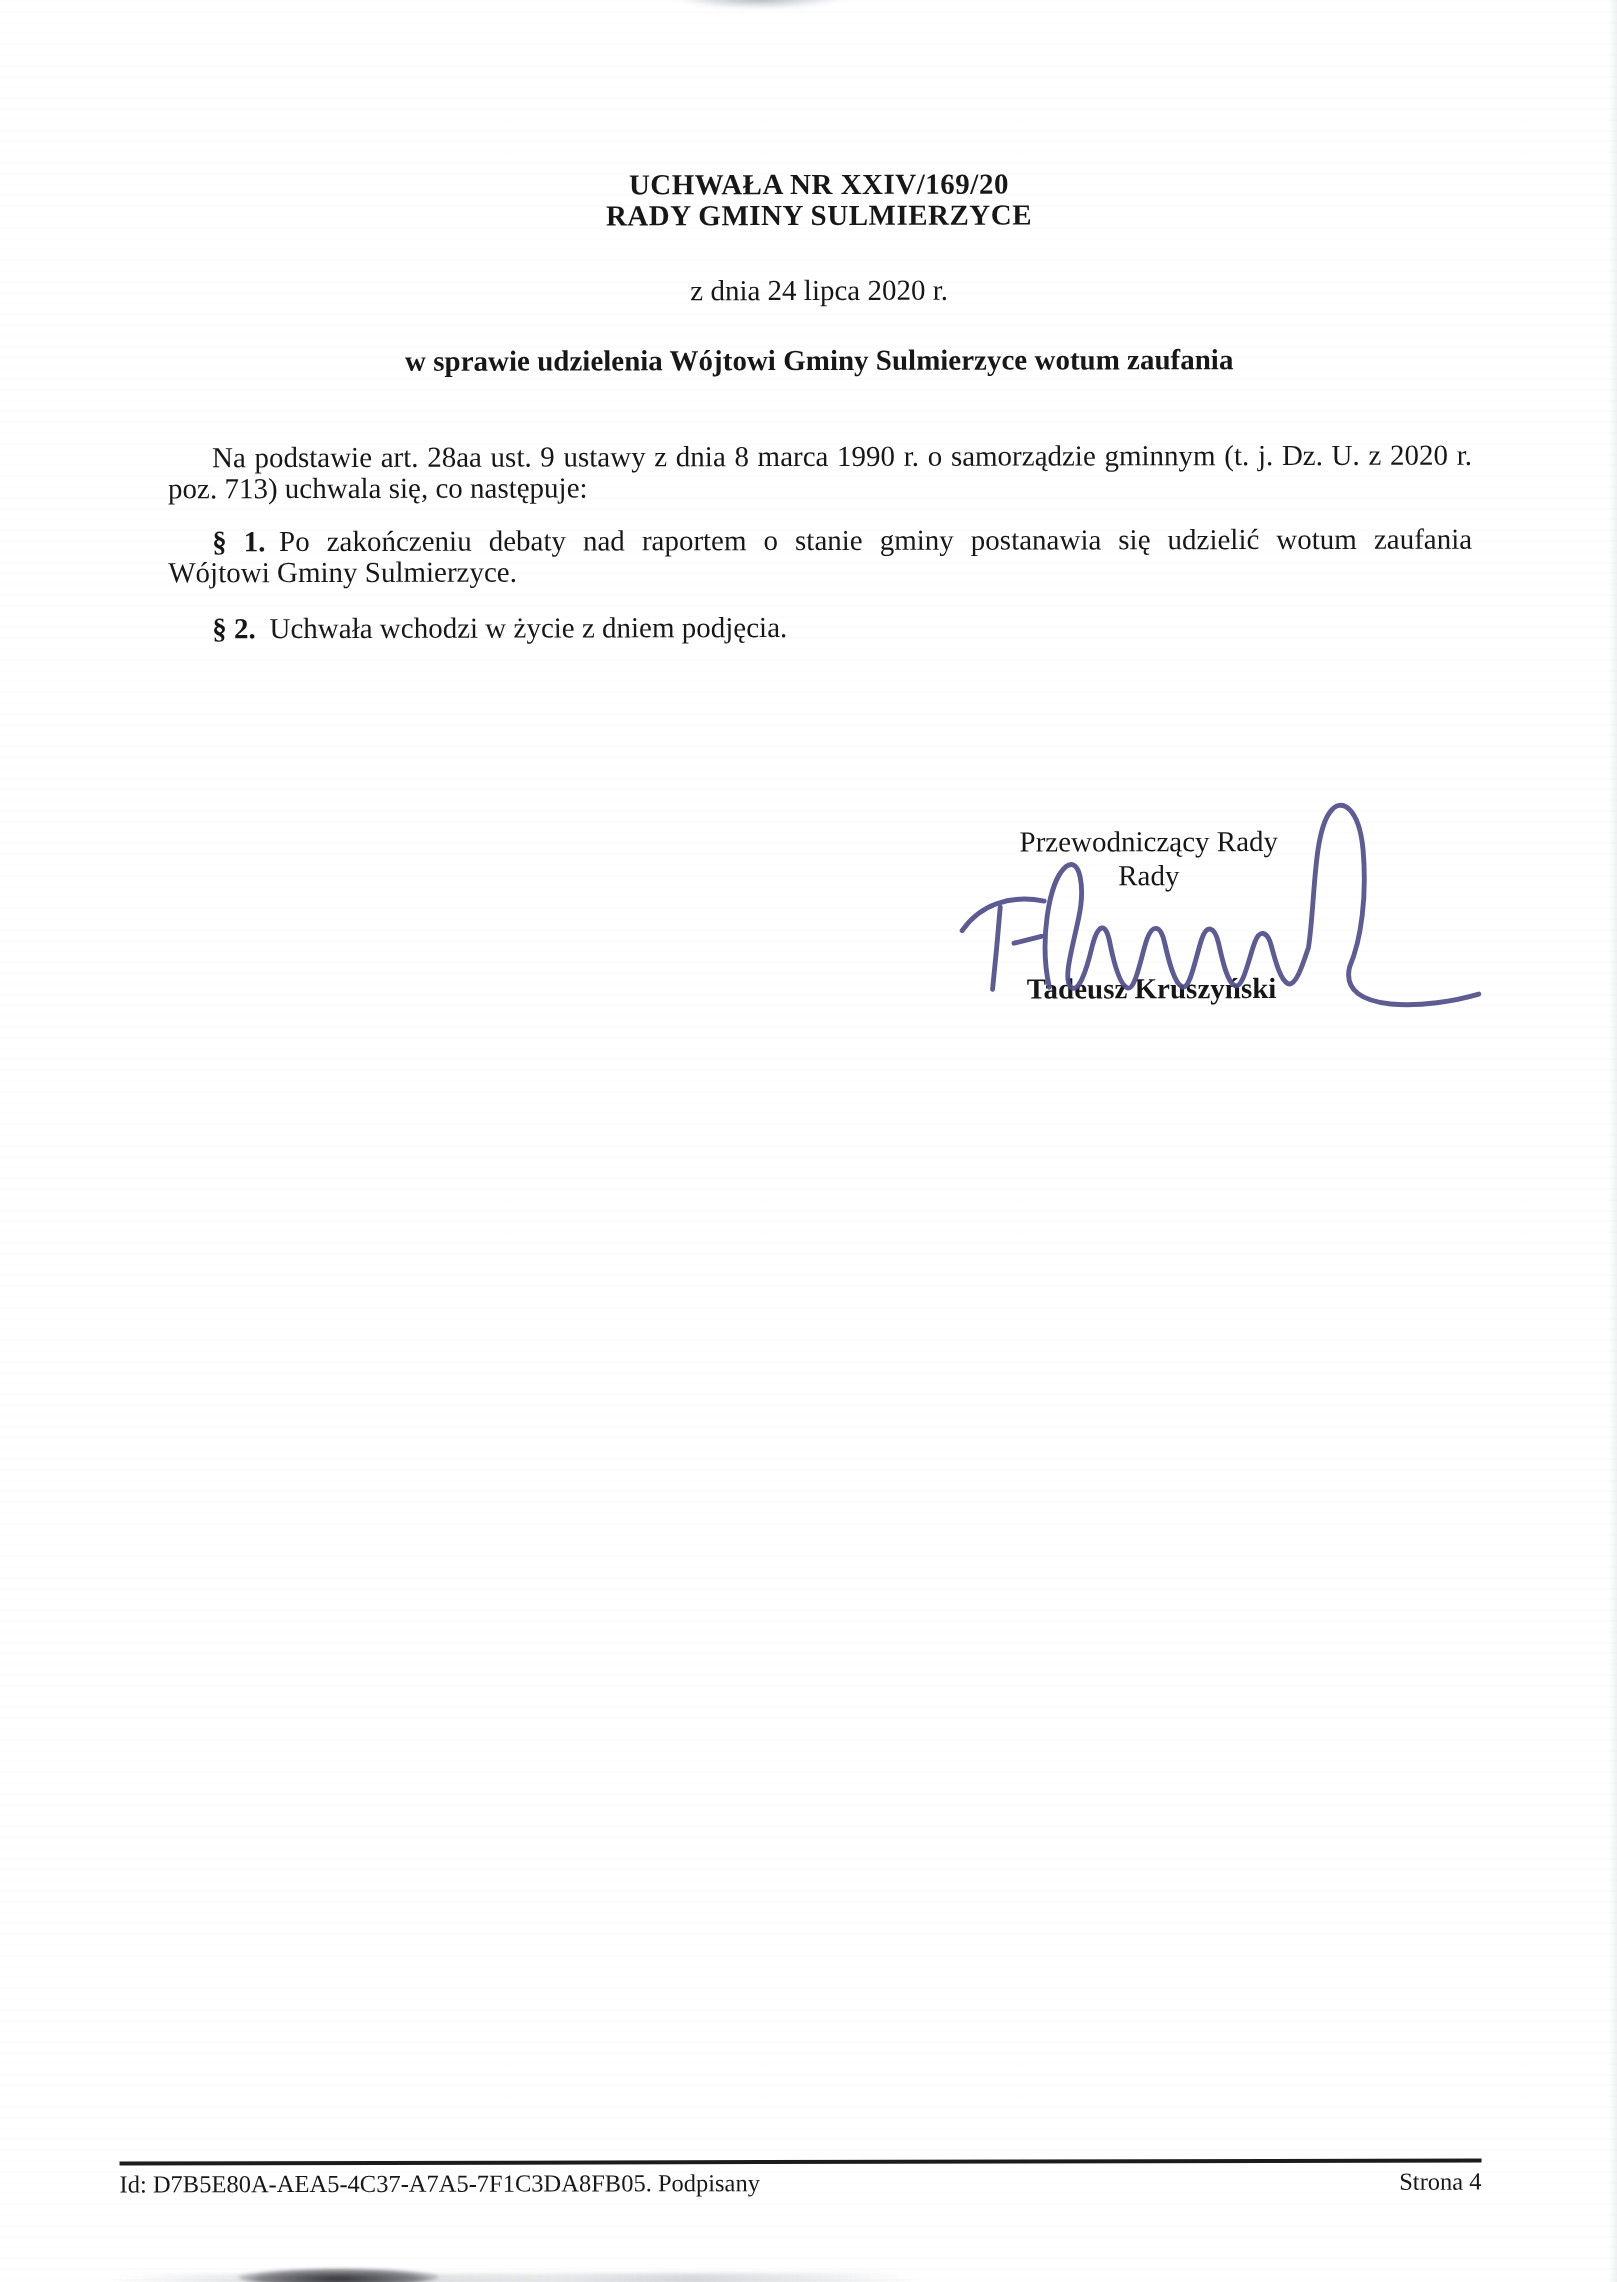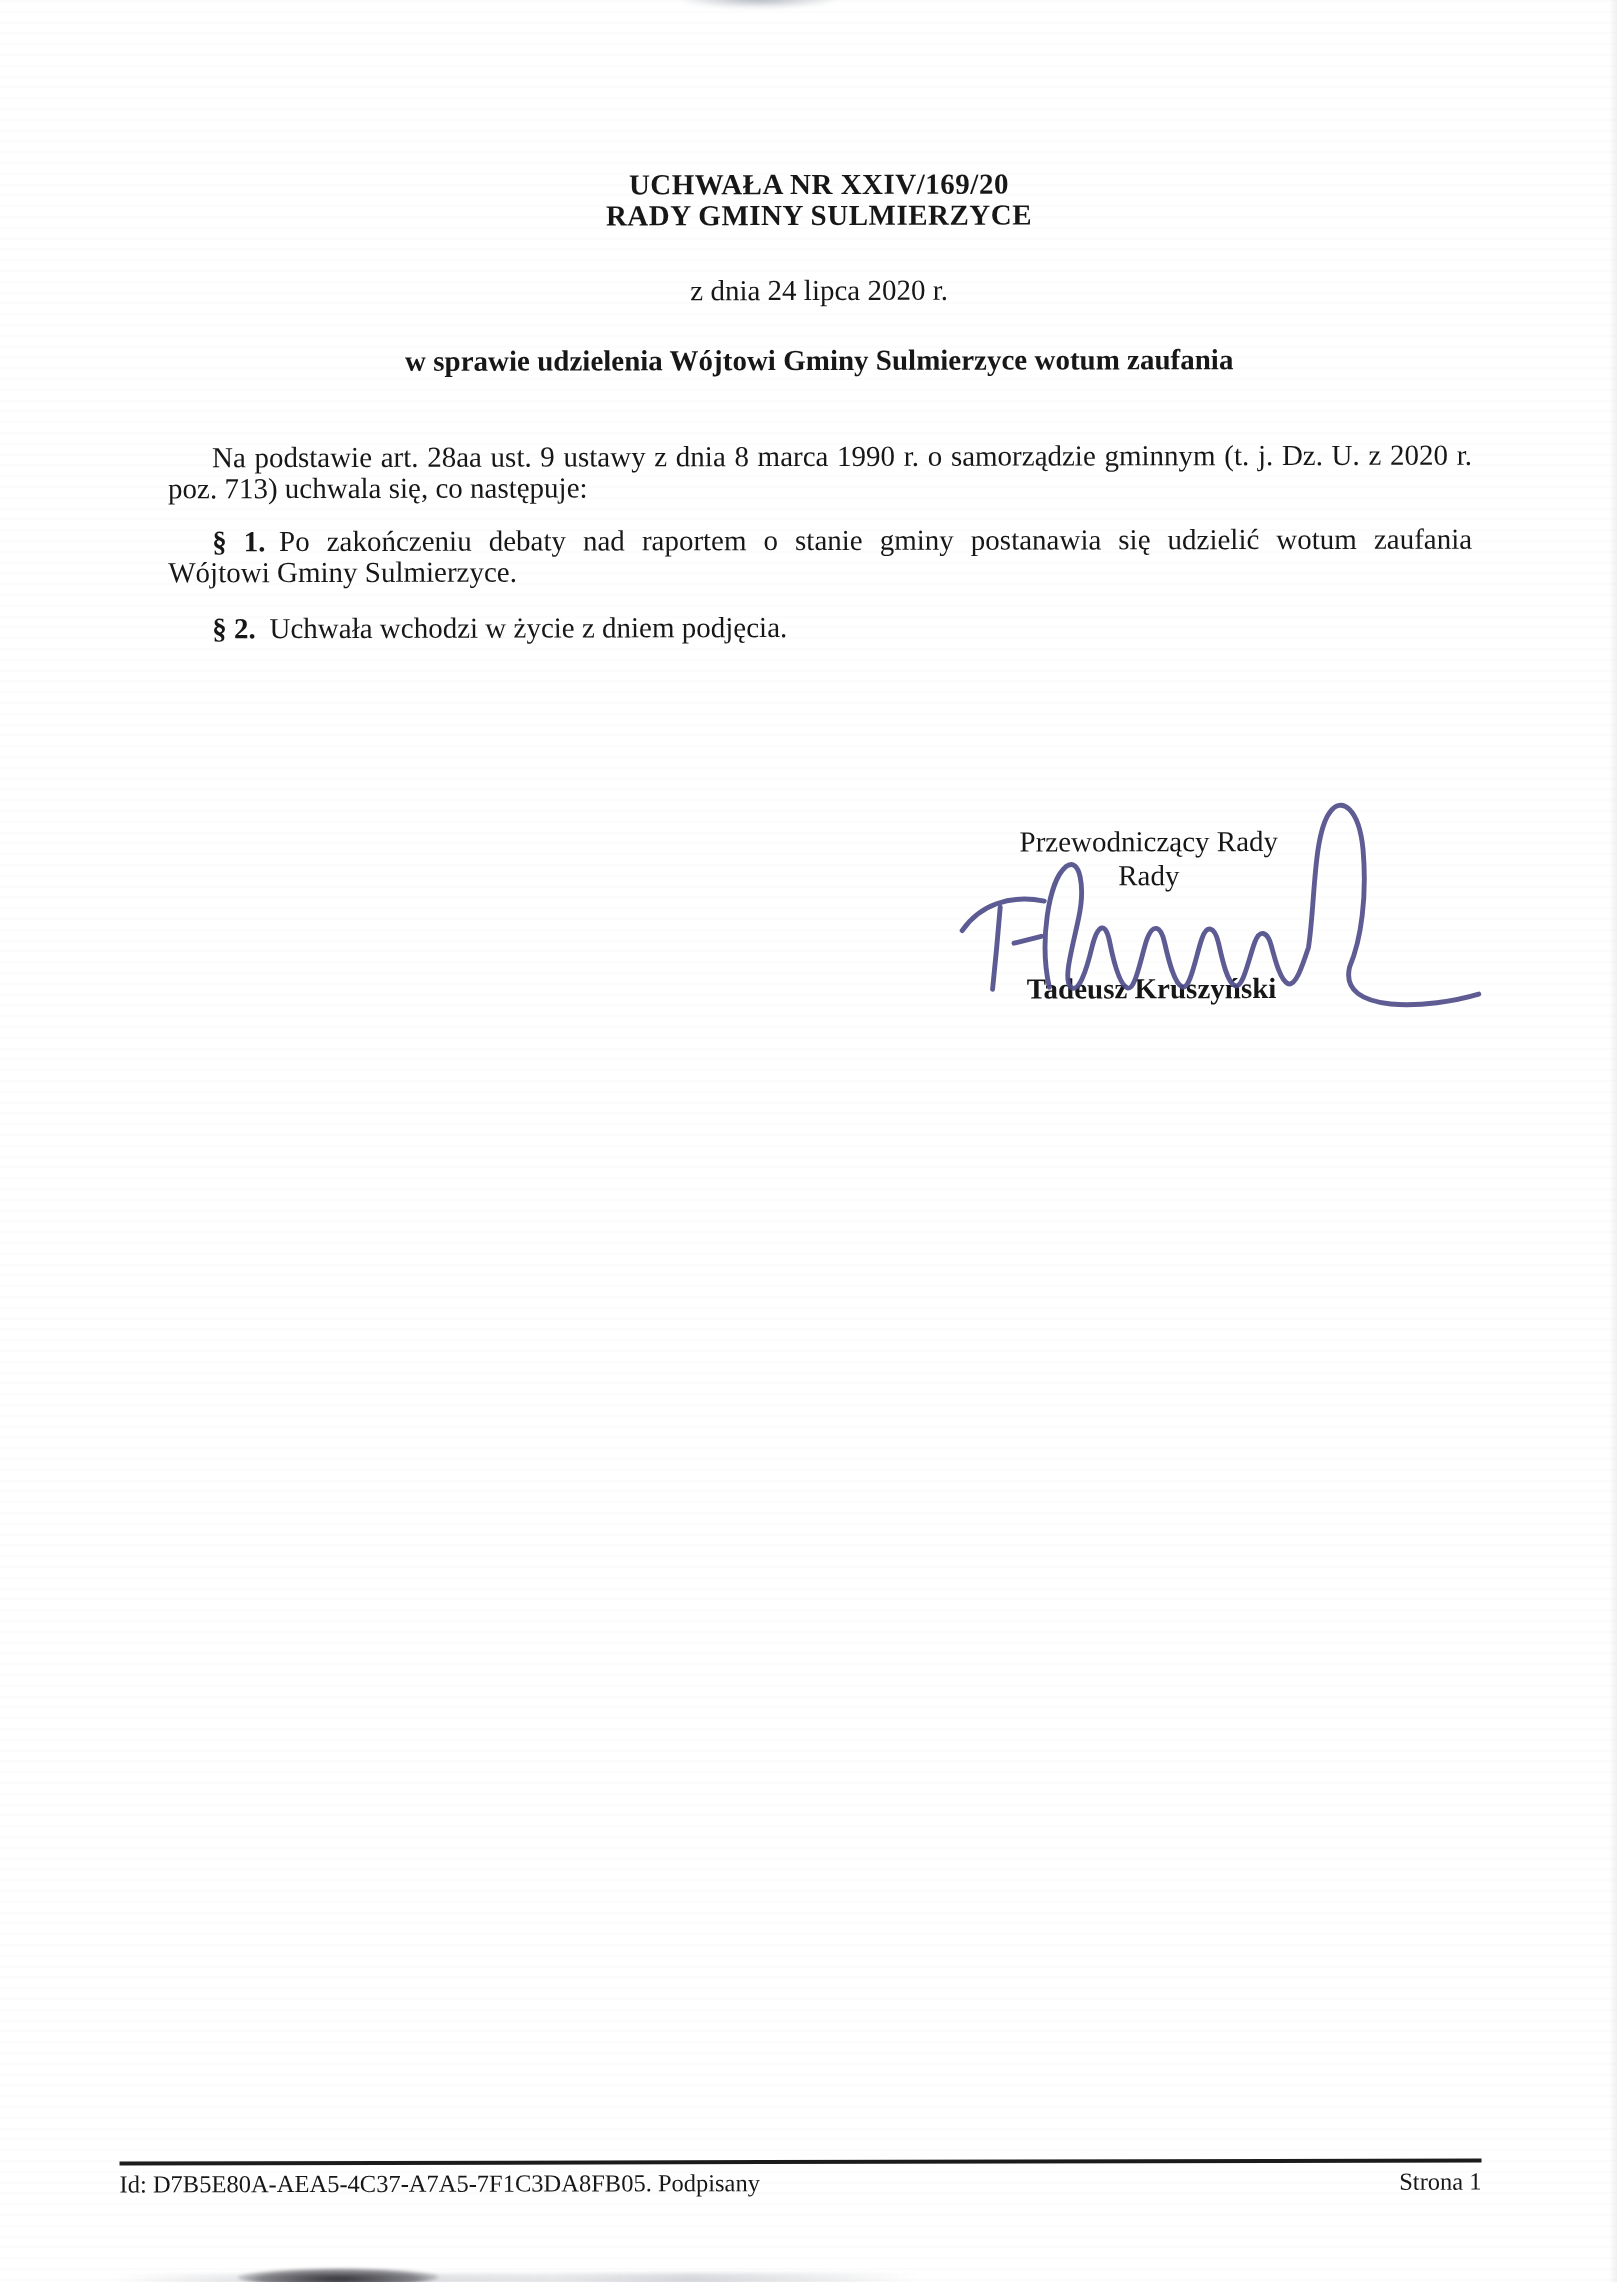--- a/index.html
+++ b/index.html
@@ -183,21 +183,21 @@
                  C 412 5, 430 18, 434 60
                  C 438 108, 432 152, 420 180
                  C 414 205, 435 215, 462 218
                  C 492 221, 528 215, 552 208" stroke="#504e8a"></path>
       </g>
     </svg>
 
     <div class="footer-rule"></div>
     <div class="footer-row">
       <span>Id: D7B5E80A-AEA5-4C37-A7A5-7F1C3DA8FB05. Podpisany</span>
-      <span>Strona 1</span>
+      <span>Strona 4</span>
     </div>
 
     <div class="smudge-top"></div>
     <div class="smudge-bottom-streak"></div>
     <div class="smudge-bottom"></div>
   </div>
   <div class="edge-shade-right"></div>
 </div>
 
 

